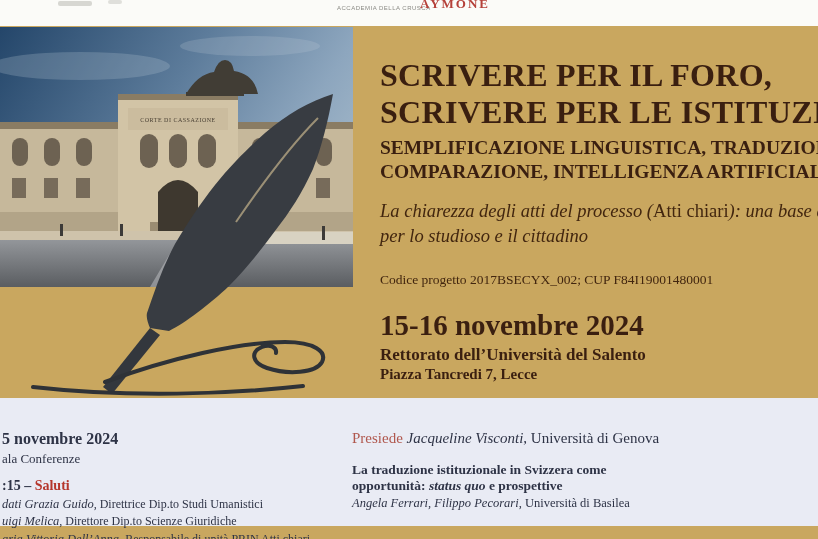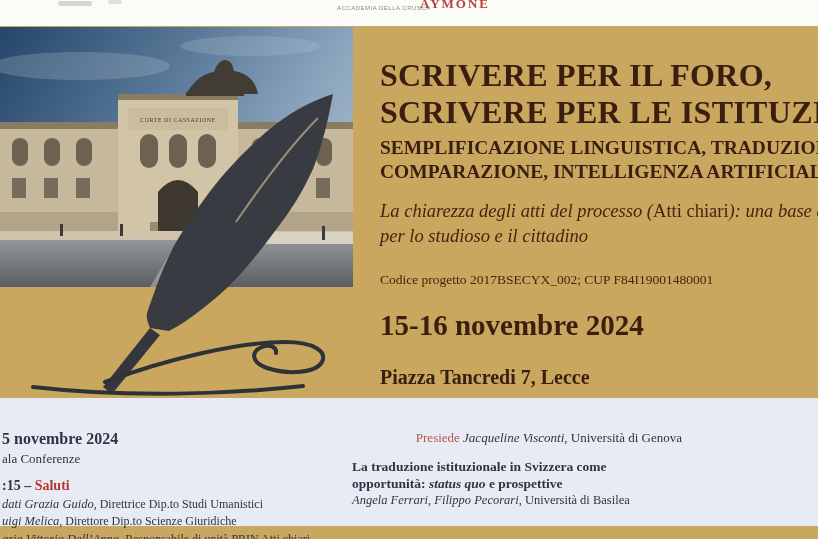--- a/index.html
+++ b/index.html
@@ -16,37 +16,37 @@
   .hero{left:0;top:26px;width:818px;height:372px;background:#c9a75f;}
   .hero-art{left:0;top:0;width:620px;height:372px;}
   .title{left:380px;top:31px;color:#3a1f10;font-weight:bold;font-size:32px;line-height:1.16;white-space:nowrap;letter-spacing:.3px;}
   .subtitle{left:380px;top:110px;color:#3a1f10;font-weight:bold;font-size:19.5px;line-height:1.22;white-space:nowrap;}
   .convegno{left:380px;top:172px;color:#42260f;font-size:20px;line-height:1.25;}
   .conv-it{font-style:italic;font-size:18.5px;display:block;margin-top:2px;white-space:nowrap;}
   .conv-it .roman{font-style:normal;}
   .codice{left:380px;top:246px;color:#42260f;font-size:13.5px;}
   .bigdate{left:380px;top:283px;color:#3a1f10;font-weight:bold;font-size:29px;}
   .venue1{left:380px;top:319px;color:#3a1f10;font-weight:bold;font-size:17px;}
-  .venue2{left:380px;top:340px;color:#3a1f10;font-weight:bold;font-size:20px;}
+  .venue2{left:380px;top:340px;color:#3a1f10;font-weight:bold;font-size:15px;}
   
   .program{left:0;top:398px;width:818px;height:128px;background:#e9ebf4;color:#2e3346;}
   .colL{left:2px;top:32px;width:335px;font-size:12.5px;line-height:1.18;}
   .colL .pdate{font-size:16px;font-weight:bold;}
   .colL .proom{font-size:13px;margin-top:2px;}
   .colL .ptime{font-size:14px;font-weight:bold;margin-top:12px;}
   .red{color:#b5362c;}
   .mutedred{color:#b0574d;}
   .pname{font-style:italic;}
   .prole{font-size:12px;}
   .person{margin-top:2.5px;white-space:nowrap;}
   .colM{left:352px;top:30px;width:330px;font-size:13.5px;line-height:1.18;}
   .sesshead{font-weight:bold;color:#b5362c;font-size:14px;line-height:1.2;}
   .sesshead .tm{color:#2e3346;}
   .sesshead .it{font-style:italic;}
-  .chair{font-size:13px;margin-top:2px;text-align:right;}
+  .chair{font-size:15px;margin-top:2px;}
   .talk{font-weight:bold;margin-top:14px;line-height:1.22;}
   .talk .it{font-style:italic;}
   .speakers{font-size:12.5px;margin-top:1px;}
 </style>
 </head>
 <body>
 
 <div class="abs topstrip">
   <div class="abs partial-logo"></div>
   <div class="abs partial-logo2"></div>
@@ -148,20 +148,21 @@
     <div>COMPARAZIONE, INTELLIGENZA ARTIFICIALE</div>
   </div>
 
   <div class="abs convegno">
     <span class="conv-it"><span>La chiarezza degli atti del processo (</span><span class="roman">Atti chiari</span><span>): una base di dati inedita</span></span>
     <span class="conv-it">per lo studioso e il cittadino</span>
   </div>
   <div class="abs codice">Codice progetto 2017BSECYX_002; CUP F84I19001480001</div>
 
   <div class="abs bigdate">15-16 novembre 2024</div>
+  <div class="abs venue1">Rettorato dell’Università del Salento</div>
   <div class="abs venue2">Piazza Tancredi 7, Lecce</div>
 </div>
 
 <div class="abs program">
 
   <div class="abs colL">
     <div class="pdate">5 novembre 2024</div>
     <div class="proom">ala Conferenze</div>
     <div class="ptime"><span>:15 – </span><span class="red">Saluti</span></div>
     <div class="person"><span class="pname">dati Grazia Guido</span><span class="prole">, Direttrice Dip.to Studi Umanistici</span></div>

